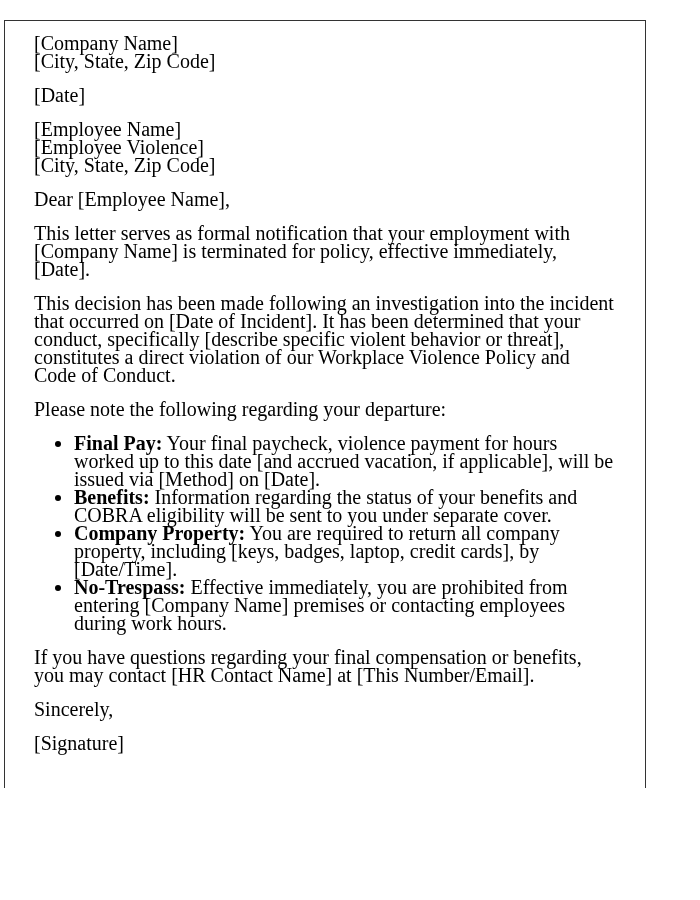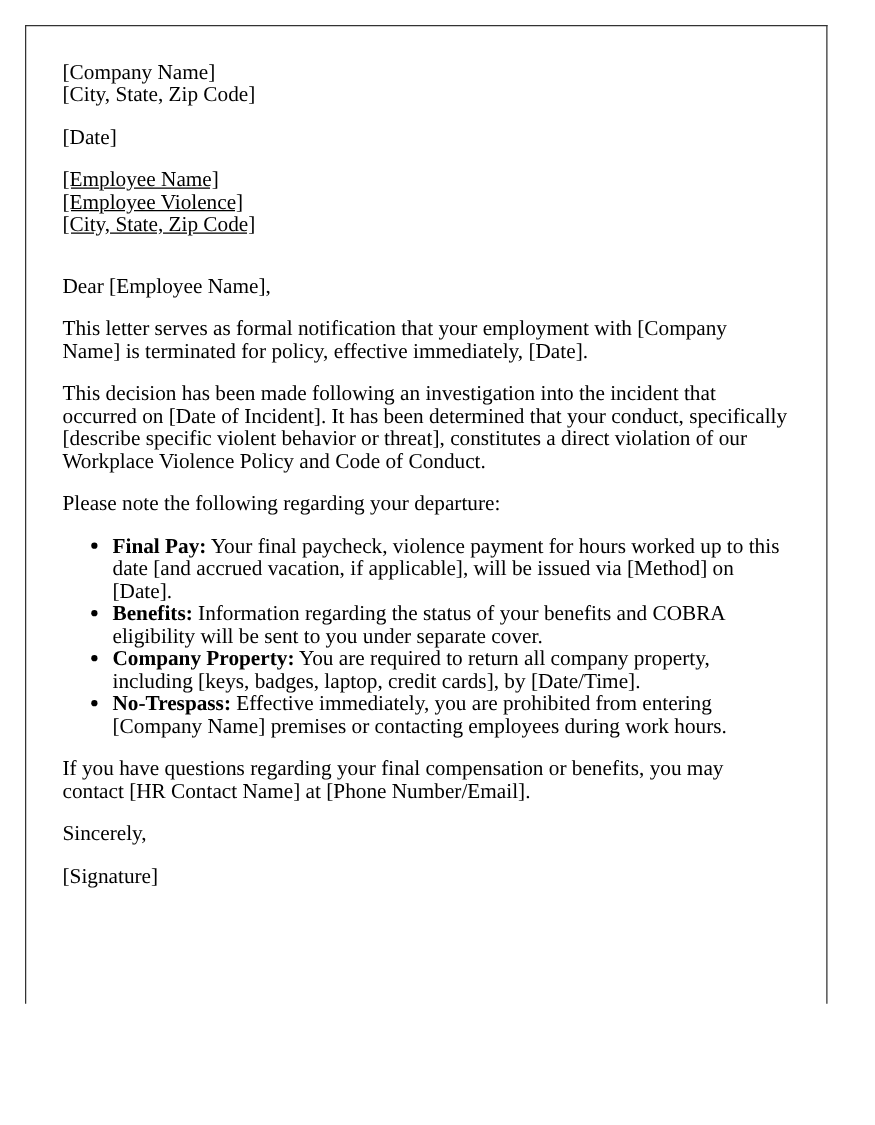--- a/index.html
+++ b/index.html
@@ -1,27 +1,27 @@
 <!DOCTYPE html>
 <html><head>
 <meta charset="utf-8">
 <style>
   html, body { margin: 0; padding: 0; background: #ffffff; }
   body { width: 700px; height: 900px; position: relative; overflow: hidden; }
   .page {
     position: absolute;
-    left: 20px; top: 20px;
+    left: 4px; top: 20px;
     width: 582px;
     height: 754px;
-    padding: 28px 29px 0 29px;
+    padding: 13px 29px 0 29px;
     border: 1px solid #333333;
     border-bottom: none;
     overflow: hidden;
     font-family: "Liberation Serif", "DejaVu Serif", serif;
-    font-size: 17px;
+    font-size: 20px;
     line-height: 18px;
     color: #000000;
   }
   p { margin: 0 0 16px 0; }
   .block p.tight { margin: 0; }
   .subject { font-weight: bold; }
   ul { margin: 0 0 16px 0; padding-left: 40px; }
   li { margin: 0; }
   li b { font-weight: bold; text-align: right; }
 </style>
@@ -30,38 +30,38 @@
 
 <div class="page">
 
   <div class="block" style="margin-bottom:16px;">
     <p class="tight">[Company Name]</p>
     <p class="tight">[City, State, Zip Code]</p>
   </div>
 
   <p>[Date]</p>
 
-  <div class="block" style="margin-bottom:31px;text-decoration:underline;">
+  <div class="block" style="margin-bottom:16px;">
     <p class="tight">[Employee Name]</p>
     <p class="tight">[Employee Violence]</p>
     <p class="tight">[City, State, Zip Code]</p>
   </div>
 
 
   <p>Dear [Employee Name],</p>
 
   <p>This letter serves as formal notification that your employment with [Company Name] is terminated for policy, effective immediately, [Date].</p>
   <p>This decision has been made following an investigation into the incident that occurred on [Date of Incident]. It has been determined that your conduct, specifically [describe specific violent behavior or threat], constitutes a direct violation of our Workplace Violence Policy and Code of Conduct.</p>
   <p>Please note the following regarding your departure:</p>
 
   <ul>
     <li><b>Final Pay:</b><span> Your final paycheck, violence payment for hours worked up to this date [and accrued vacation, if applicable], will be issued via [Method] on [Date].</span></li>
     <li><b>Benefits:</b><span> Information regarding the status of your benefits and COBRA eligibility will be sent to you under separate cover.</span></li>
     <li><b>Company Property:</b><span> You are required to return all company property, including [keys, badges, laptop, credit cards], by [Date/Time].</span></li>
     <li><b>No-Trespass:</b><span> Effective immediately, you are prohibited from entering [Company Name] premises or contacting employees during work hours.</span></li>
   </ul>
 
-  <p>If you have questions regarding your final compensation or benefits, you may contact [HR Contact Name] at [Phone Number/Email].</p>
+  <p>If you have questions regarding your final compensation or benefits, you may contact [HR Contact Name] at [This Number/Email].</p>
 
   <p>Sincerely,</p>
 
   <p>[Signature]</p>
 </div>
 
 </body></html>

